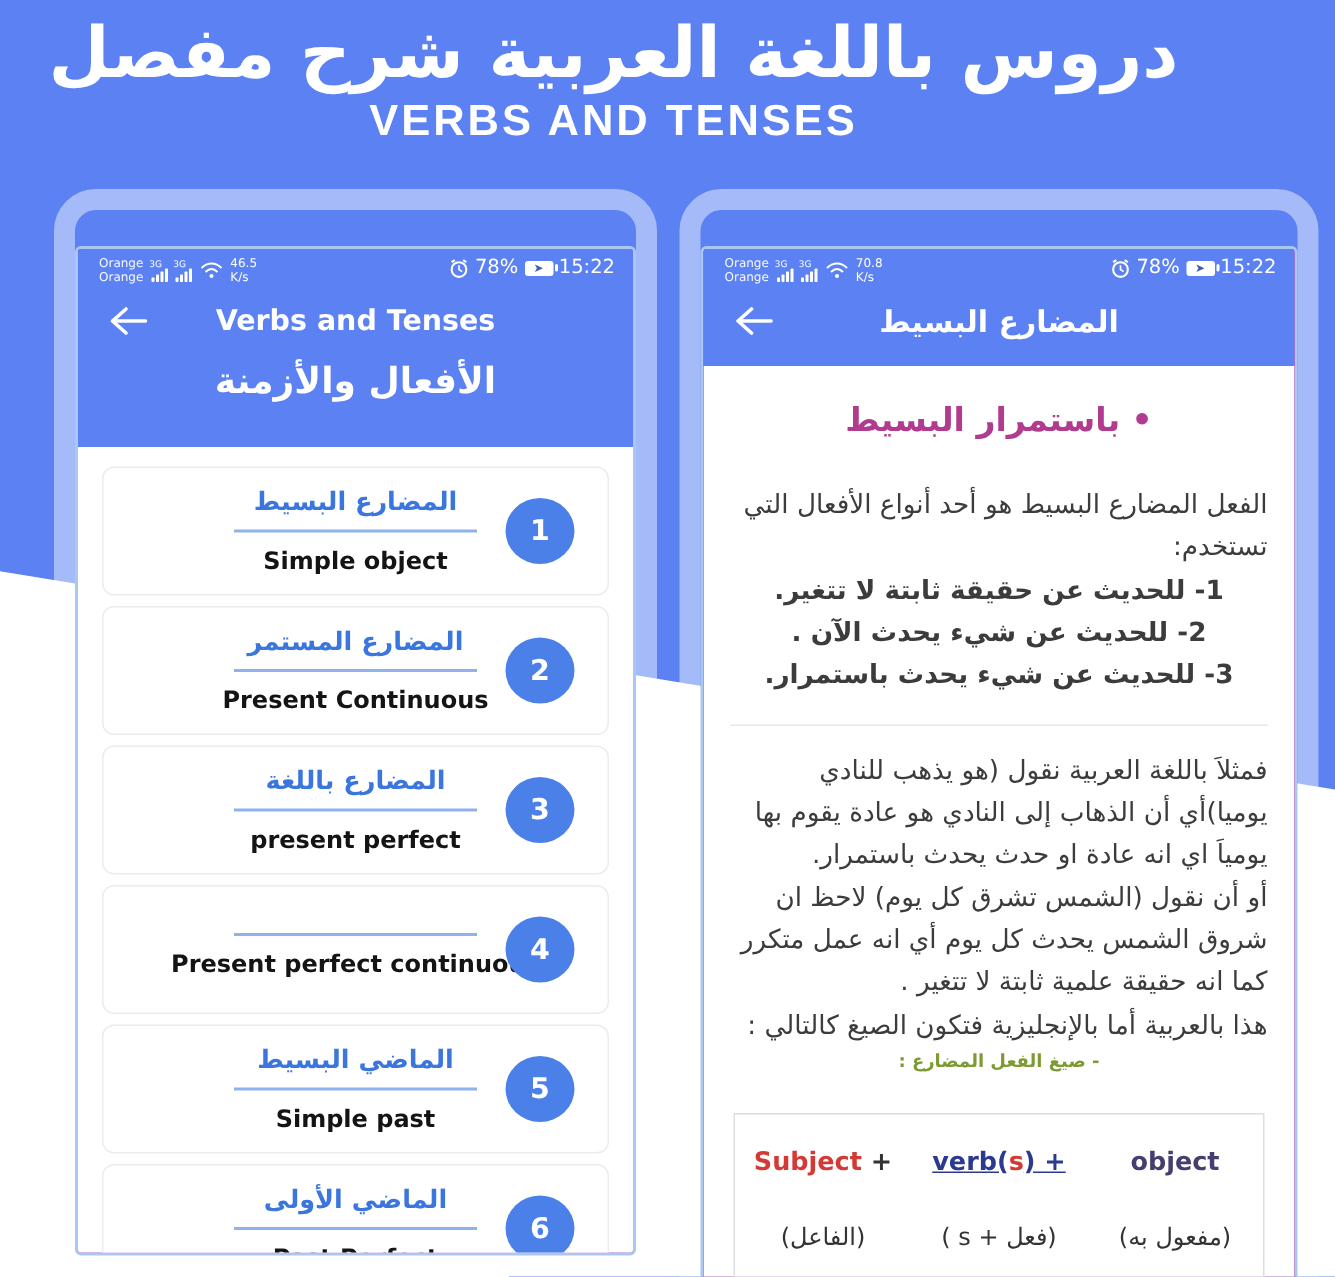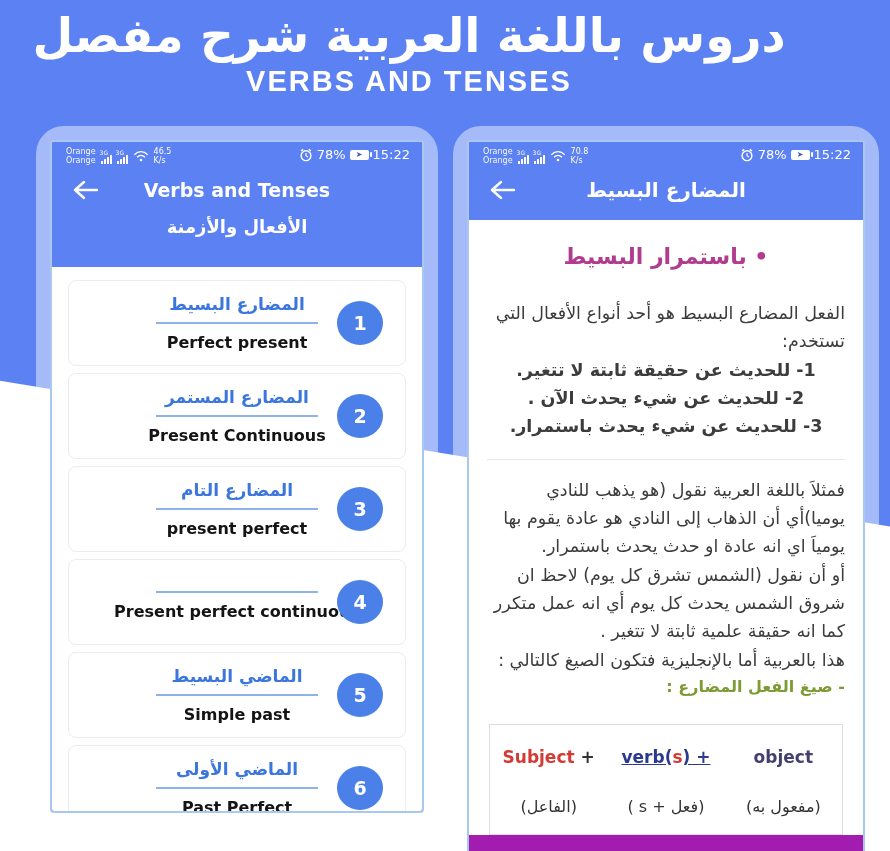--- a/index.html
+++ b/index.html
@@ -22,21 +22,21 @@
   
   .phone{
     position:absolute;border:14px solid rgba(255,255,255,0.45);
     border-radius:28px;box-sizing:border-box;
   }
   .phone-left{left:36px;top:126px;width:402px;height:701px;}
   .phone-right{left:453px;top:126px;width:426px;height:770px;}
   .screen{
     width:100%;height:100%;background:#a21caf;border:2px solid #aac8ef;
     box-sizing:border-box;border-radius:4px;overflow:hidden;
-    display:flex;flex-direction:column;
+    display:flex;flex-direction:column;margin-top:24px;
   }
   
   .appbar{background:#5b81f2;color:#fff;flex-shrink:0;}
   .statusbar{
     display:flex;justify-content:space-between;align-items:flex-start;
     padding:5px 12px 0 14px;height:30px;box-sizing:border-box;
   }
   .sb-left{display:flex;align-items:center;gap:5px;}
   .carrier{font-size:8px;line-height:1.15;opacity:.95;}
   .siggroup{display:flex;align-items:flex-end;gap:1px;position:relative;padding-top:6px;}
@@ -48,21 +48,21 @@
   .batt{position:relative;width:19px;height:10px;background:#fff;border-radius:2px;
     display:flex;align-items:center;justify-content:center;}
   .batt:after{content:"";position:absolute;right:-3px;top:2.5px;width:2px;height:5px;
     background:#fff;border-radius:1px;}
   .batt b{color:#3c5dbb;font-size:8px;line-height:1;font-weight:bold;}
   .navrow{display:flex;align-items:center;padding:6px 18px 4px;}
   .back{width:30px;height:24px;flex-shrink:0;cursor:pointer;}
   .navtitle{flex:1;text-align:center;font-weight:bold;font-size:19px;margin-right:30px;}
   .navtitle-ar{font-size:20px;}
   .appbar-sub{
-    text-align:center;font-weight:bold;font-size:18px;padding:10px 0 16px;direction:rtl;
+    text-align:center;font-weight:bold;font-size:24px;padding:10px 0 16px;direction:rtl;
   }
   .pad-b{padding-bottom:14px;}
   
   .list{padding:13px 16px;display:flex;flex-direction:column;gap:7px;background:#fff;}
   .card{
     position:relative;background:#fff;border:1px solid #ececec;border-radius:8px;
     height:86px;box-sizing:border-box;display:flex;flex-direction:column;
     align-items:center;justify-content:center;text-align:center;cursor:pointer;
   }
   .card-ar{color:#3a76de;font-weight:bold;font-size:17px;direction:rtl;}
@@ -72,21 +72,21 @@
     position:absolute;right:22px;top:50%;transform:translateY(-50%);
     width:46px;height:44px;border-radius:50%;background:#4b80e9;color:#fff;
     font-weight:bold;font-size:19px;display:flex;align-items:center;justify-content:center;
   }
   
   .content{padding:6px 18px 0;direction:rtl;text-align:right;color:#3c3c3c;background:#fff;}
   .heading{text-align:center;color:#b13b8e;font-weight:bold;font-size:22px;margin:18px 0 30px;direction:rtl;}
   .para{font-size:17.5px;line-height:1.62;margin:0;}
   .uses{font-weight:bold;text-align:center;}
   .sep{border:none;border-top:1px solid #e7e7e7;margin:18px 0 16px;}
-  .forms-label{color:#7d9b32;font-weight:bold;font-size:16px;line-height:1.62;margin:0;}
+  .forms-label{color:#7d9b32;font-weight:bold;font-size:12px;line-height:1.62;margin:0;text-align:center;}
   .first-form{font-weight:bold;color:#1e1e1e;font-size:17.5px;line-height:1.62;margin:0;}
   .ttable{
     direction:ltr;border:1px solid #dddddd;display:grid;
     grid-template-columns:1fr 1fr 1fr;margin:24px 2px 0;
     padding:22px 0 18px;row-gap:30px;text-align:center;background:#fff;
   }
   .tcell{font-size:17px;font-weight:bold;}
   .t-red{color:#d43a34;}
   .t-navy{color:#2b3a8f;text-decoration:underline;}
   .t-obj{color:#453f70;}
@@ -155,31 +155,31 @@
         </svg>
         <div class="navtitle">Verbs and Tenses</div>
       </div>
       <div class="appbar-sub">الأفعال والأزمنة</div>
     </div>
 
     <div class="list">
       <div class="card">
         <div class="card-ar">المضارع البسيط</div>
         <div class="card-line"></div>
-        <div class="card-en">Perfect present</div>
+        <div class="card-en">Simple object</div>
         <div class="badge">1</div>
       </div>
       <div class="card">
         <div class="card-ar">المضارع المستمر</div>
         <div class="card-line"></div>
         <div class="card-en">Present Continuous</div>
         <div class="badge">2</div>
       </div>
       <div class="card">
-        <div class="card-ar">المضارع التام</div>
+        <div class="card-ar">المضارع باللغة</div>
         <div class="card-line"></div>
         <div class="card-en">present perfect</div>
         <div class="badge">3</div>
       </div>
       <div class="card">
         <div class="card-line"></div>
         <div class="card-en">Present perfect continuous</div>
         <div class="badge">4</div>
       </div>
       <div class="card">

